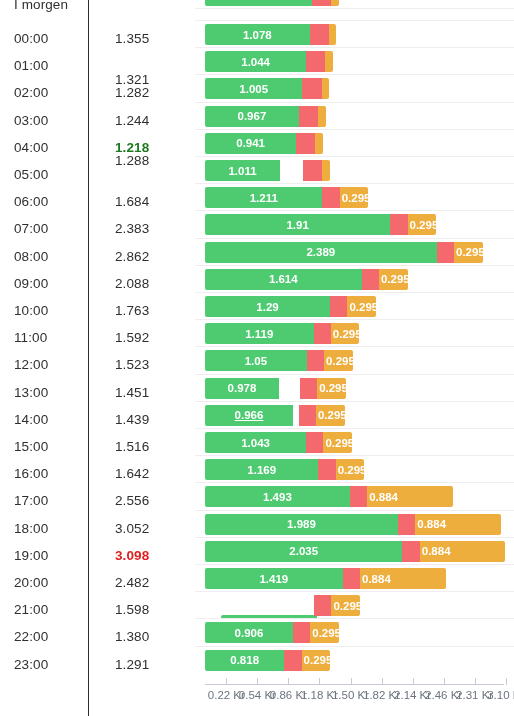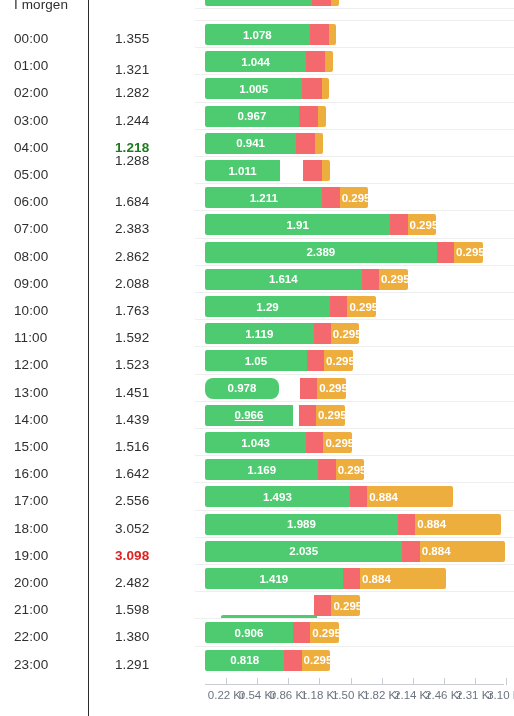--- a/index.html
+++ b/index.html
@@ -147,21 +147,21 @@
       <div class="hour-cell" style="top: 519.6px;">18:00</div>
       <div class="hour-cell" style="top: 546.8px;">19:00</div>
       <div class="hour-cell" style="top: 574px;">20:00</div>
       <div class="hour-cell" style="top: 601.2px;">21:00</div>
       <div class="hour-cell" style="top: 628.4px;">22:00</div>
       <div class="hour-cell" style="top: 655.6px;">23:00</div>
     </div>
 
   <div class="mid-pane">
       <div class="val-cell" style="top: 30px;">1.355</div>
-      <div class="val-cell" style="top: 61px;">1.321</div>
+      <div class="val-cell" style="top: 71px;">1.321</div>
       <div class="val-cell" style="top: 84.4px;">1.282</div>
       <div class="val-cell" style="top: 111.6px;">1.244</div>
       <div class="val-cell low" style="top: 138.8px;">1.218</div>
       <div class="val-cell" style="top: 152px;">1.288</div>
       <div class="val-cell" style="top: 193.2px;">1.684</div>
       <div class="val-cell" style="top: 220.4px;">2.383</div>
       <div class="val-cell" style="top: 247.6px;">2.862</div>
       <div class="val-cell" style="top: 274.8px;">2.088</div>
       <div class="val-cell" style="top: 302px;">1.763</div>
       <div class="val-cell" style="top: 329.2px;">1.592</div>
@@ -301,21 +301,21 @@
         <div class="seg seg-green" style="left: 0px; width: 101.85px;">
           <span>1.05</span>
         </div>
         <div class="seg seg-red" style="left: 101.85px; width: 17.266px;"></div>
         <div class="seg seg-yellow" style="left: 119.116px; width: 28.615px;">
           <span class="seg-label-out">0.295</span>
         </div>
       </div>
       <div class="row-band" style="top: 373.6px; height: 21.2px;"></div>
       <div class="bar-track" style="left: 10px; top: 377.6px;">
-        <div class="seg seg-green" style="left: 0px; width: 74px; border-radius: 8px;">
+        <div class="seg seg-green" style="left: 0px; width: 74px;">
           <span>0.978</span>
         </div>
         <div class="seg seg-red" style="left: 94.866px; width: 17.266px;"></div>
         <div class="seg seg-yellow" style="left: 112.132px; width: 28.615px;">
           <span class="seg-label-out">0.295</span>
         </div>
       </div>
       <div class="row-band" style="top: 400.8px; height: 21.2px;"></div>
       <div class="bar-track" style="left: 10px; top: 404.8px;">
         <div class="seg seg-green" style="left: 0px; width: 88px; text-decoration: underline;">

